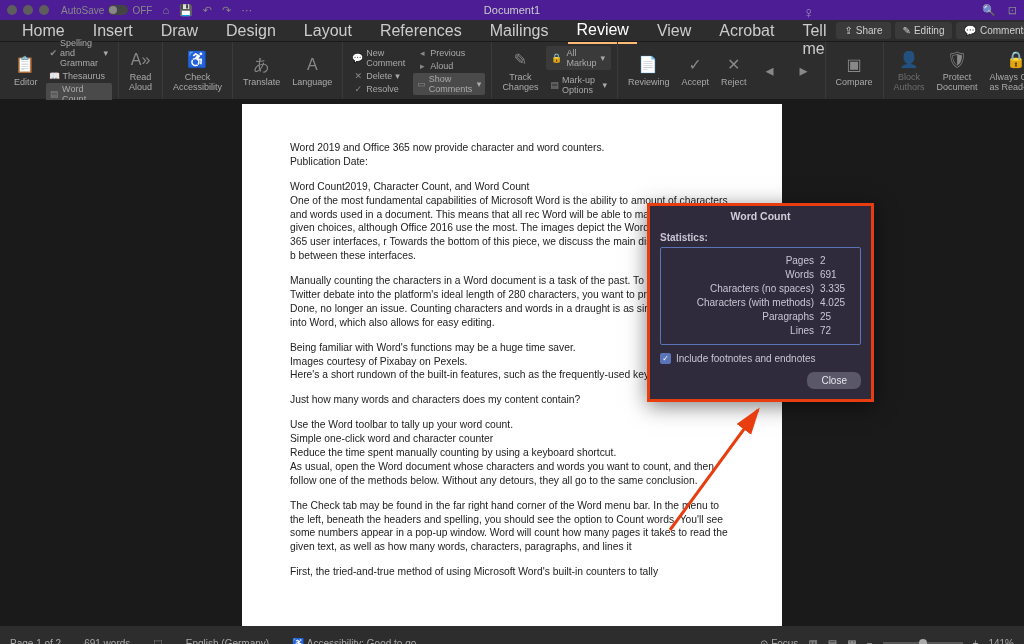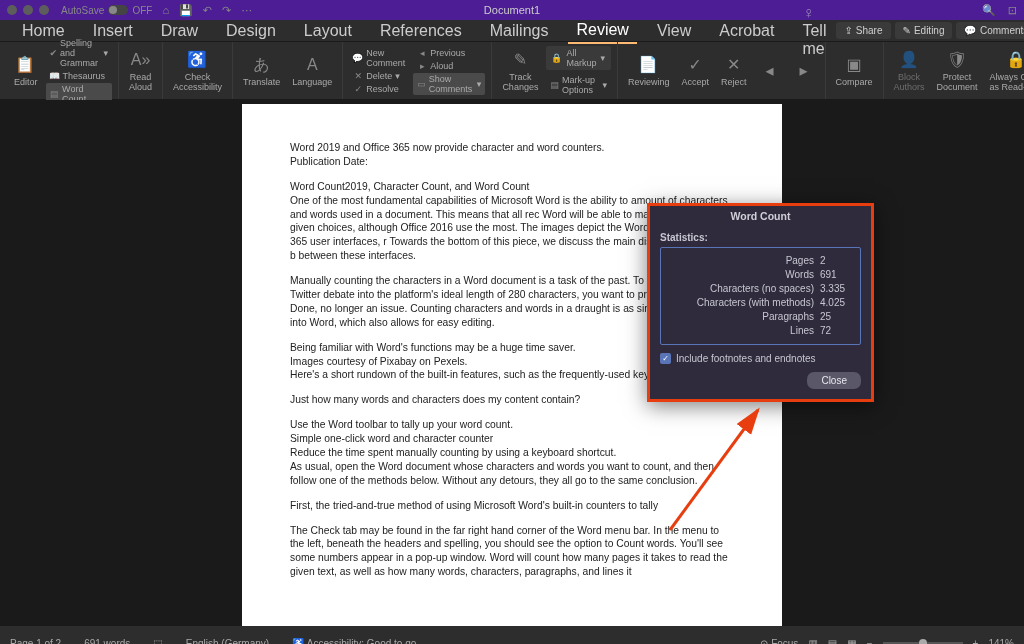--- a/index.html
+++ b/index.html
@@ -313,22 +313,22 @@
 </div>
 
 <div class="workspace">
   <div class="page">
     <p><span>Word 2019 and Office 365 now provide character and word counters.</span><br><span>Publication Date:</span></p>
     <p><span>Word Count2019, Character Count, and Word Count</span><br><span>One of the most fundamental capabilities of Microsoft Word is the ability to amount of characters and words used in a document. This means that all rec Word will be able to make use of the given choices, although Office 2016 use the most. The images depict the Word 2019 and Office 365 user interfaces, r Towards the bottom of this piece, we discuss the main distinctions that can b between these interfaces.</span></p>
     <p>Manually counting the characters in a Word document is a task of the past. To condense your Twitter debate into the platform's ideal length of 280 characters, you want to propose a thread. Done, no longer an issue. Counting characters and words in a draught is as simple as dictating it into Word, which also allows for easy editing.</p>
     <p><span>Being familiar with Word's functions may be a huge time saver.</span><br><span>Images courtesy of Pixabay on Pexels.</span><br><span>Here's a short rundown of the built-in features, such as the frequently-used key combination.</span></p>
     <p>Just how many words and characters does my content contain?</p>
     <p><span>Use the Word toolbar to tally up your word count.</span><br><span>Simple one-click word and character counter</span><br><span>Reduce the time spent manually counting by using a keyboard shortcut.</span><br><span>As usual, open the Word document whose characters and words you want to count, and then follow one of the methods below. Without any detours, they all go to the same conclusion.</span></p>
+    <p>The Check tab may be found in the far right hand corner of the Word menu bar. In the menu to the left, beneath the headers and spelling, you should see the option to Count words. You'll see some numbers appear in a pop-up window. Word will count how many pages it takes to read the given text, as well as how many words, characters, paragraphs, and lines it</p>
     <p>First, the tried-and-true method of using Microsoft Word's built-in counters to tally</p>
-    <p>The Check tab may be found in the far right hand corner of the Word menu bar. In the menu to the left, beneath the headers and spelling, you should see the option to Count words. You'll see some numbers appear in a pop-up window. Word will count how many pages it takes to read the given text, as well as how many words, characters, paragraphs, and lines it</p>
   </div>
 
   <div class="wc-overlay">
     <div class="wc-title">Word Count</div>
     <div class="wc-body">
       <div class="wc-stats-lbl">Statistics:</div>
       <div class="wc-box">
         <div class="wc-row">
             <span class="k">Pages</span>
             <span class="v">2</span>

